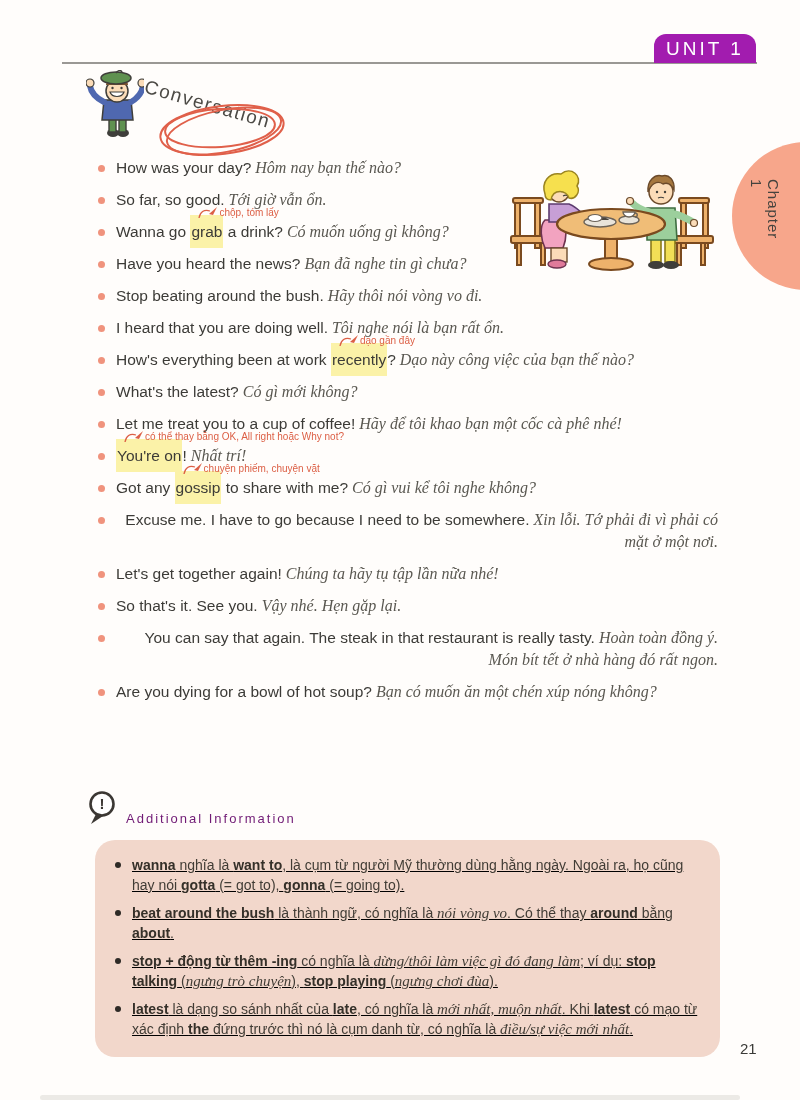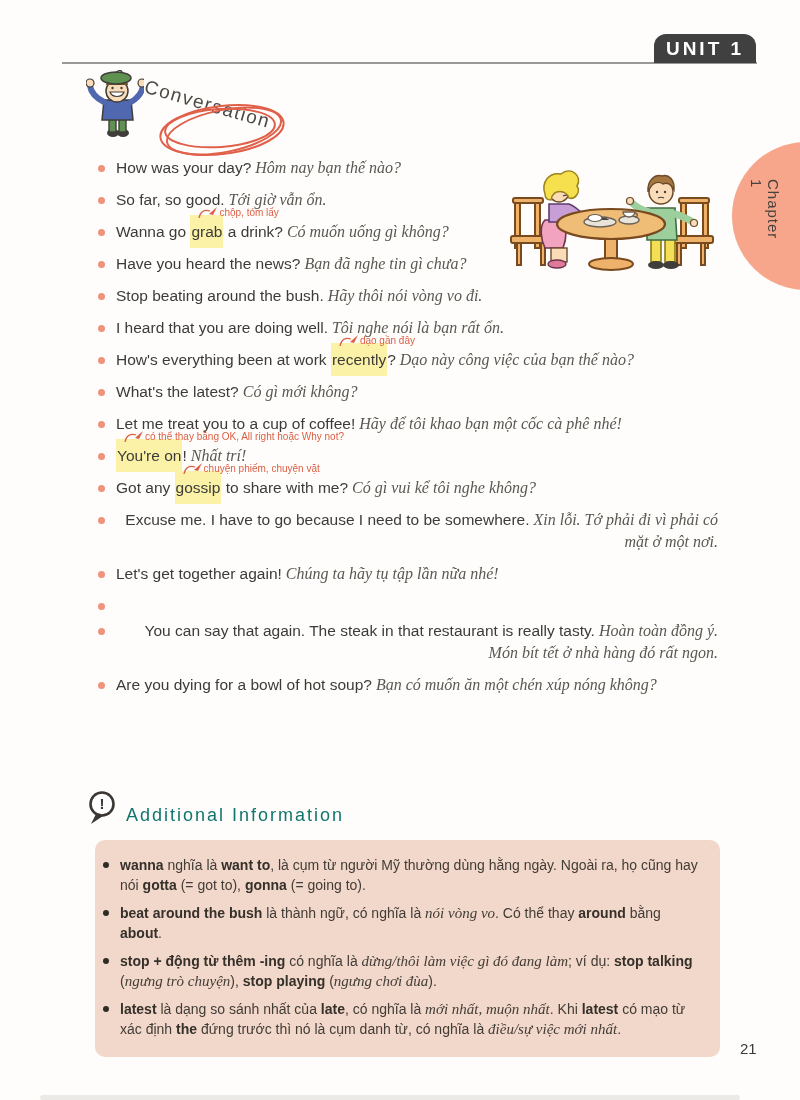--- a/index.html
+++ b/index.html
@@ -8,22 +8,22 @@
     position:relative;
     background:#fffdfb;
     font-family:"Liberation Sans", sans-serif;
     overflow:hidden;
   }
 
   
   .top-rule { position:absolute; left:62px; top:62px; width:695px; height:2px; background:#9a9894; }
   .unit-tab {
     position:absolute; left:654px; top:34px; width:102px; height:29px;
-    background:#404040; border-radius:12px 12px 0 0;
-    color:#ffffff; font-weight:bold; font-size:19px; letter-spacing:3px;
+    background:#a21caf; border-radius:12px 12px 0 0;
+    color:#ffffff; font-weight:normal; font-size:19px; letter-spacing:3px;
     display:flex; align-items:center; justify-content:center;
   }
 
   
   .chapter-circle {
     position:absolute; top:142px; right:-80px; width:148px; height:148px;
     border-radius:50%; background:#f7a68b;
   }
   .chapter-label {
     position:absolute; top:50%; left:16px; transform:translateY(-50%);
@@ -52,24 +52,24 @@
     white-space:nowrap; display:flex; align-items:flex-end; gap:1px;
     font-size:10px; color:#dc5f45; font-family:"Liberation Sans", sans-serif;
     line-height:13px;
   }
 
   
   .illustration { position:absolute; left:505px; top:160px; }
 
   
   .addinfo-header { position:absolute; left:86px; top:790px; display:flex; gap:8px; align-items:flex-end; }
-  .addinfo-title { font-size:18px; color:#0f766e; letter-spacing:2px; padding-bottom:2px; }
+  .addinfo-title { font-size:13px; color:#701a75; letter-spacing:2px; padding-bottom:2px; }
   .info-box {
     position:absolute; left:95px; top:840px; width:625px;
-    background:#f2d7cb; border-radius:10px; padding:15px 18px 10px 8px;
+    background:#f2d7cb; border-radius:20px; padding:15px 18px 10px 20px;text-decoration:underline;
   }
   .info-row { display:flex; gap:11px; margin-bottom:8px; }
   .info-dot { flex:none; width:6px; height:6px; border-radius:50%; background:#2e2a26; margin-top:7px; }
   .info-txt { font-size:14px; line-height:20px; color:#413c35; }
   .info-txt .b { font-weight:bold; color:#353029; }
   .info-txt .i { font-family:"Liberation Serif", serif; font-style:italic; font-size:15px; }
 
   .page-number { position:absolute; left:740px; top:1040px; font-size:15px; color:#3b3b38; }
   .bottom-shade { position:absolute; left:40px; bottom:0; width:700px; height:5px; background:#eceae6; border-radius:3px; }
 </style>
@@ -248,20 +248,21 @@
     <div class="row">
       <span class="dot"></span>
       <p class="txt"><span class="en">Excuse me. I have to go because I need to be somewhere.</span><span class="vi"> Xin lỗi. Tớ phải đi vì phải có mặt ở một nơi.</span></p>
     </div>
     <div class="row">
       <span class="dot"></span>
       <p class="txt"><span class="en">Let's get together again!</span><span class="vi"> Chúng ta hãy tụ tập lần nữa nhé!</span></p>
     </div>
     <div class="row">
       <span class="dot"></span>
+      <p class="txt"><span class="en">So that's it. See you.</span><span class="vi"> Vậy nhé. Hẹn gặp lại.</span></p>
     </div>
     <div class="row">
       <span class="dot"></span>
       <p class="txt"><span class="en">You can say that again. The steak in that restaurant is really tasty.</span><span class="vi"> Hoàn toàn đồng ý. Món bít tết ở nhà hàng đó rất ngon.</span></p>
     </div>
     <div class="row">
       <span class="dot"></span>
       <p class="txt"><span class="en">Are you dying for a bowl of hot soup?</span><span class="vi"> Bạn có muốn ăn một chén xúp nóng không?</span></p>
     </div>
   </div>

